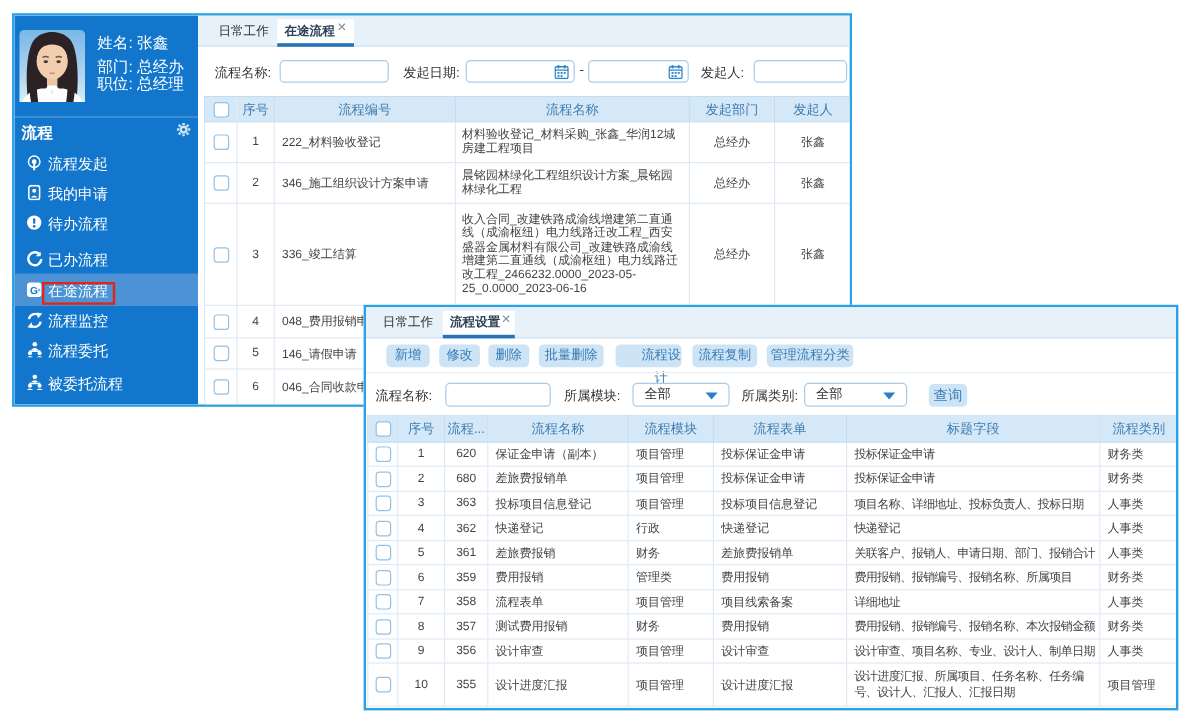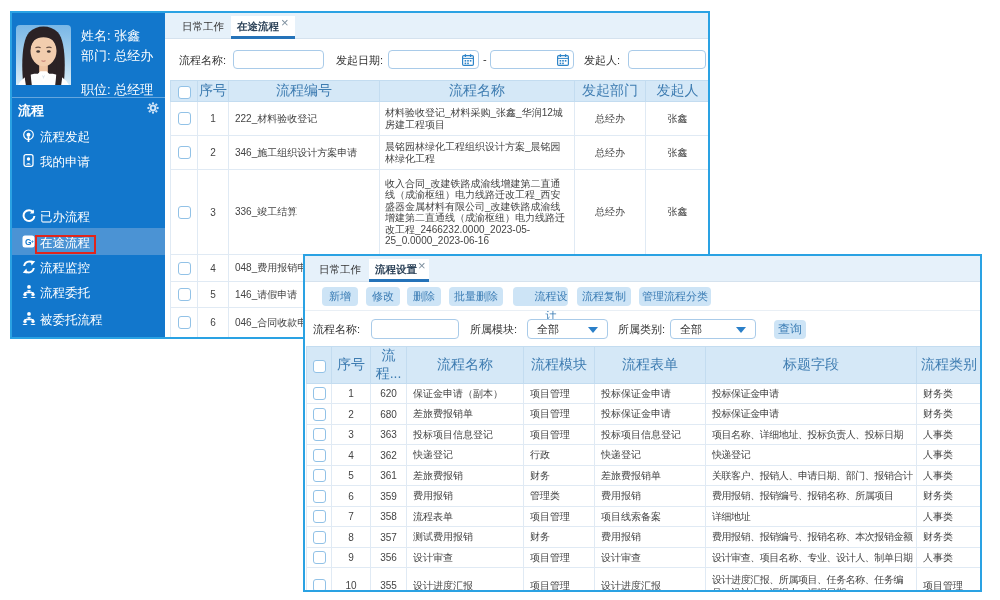--- a/index.html
+++ b/index.html
@@ -35,21 +35,21 @@
 
 
 .btn { position:absolute; height:19px; line-height:19px; background:#cde4f6; color:#3a7cb4; font-size:11px; text-align:center; border-radius:4px; }
 
 
 .dd { position:absolute; height:20px; background:#fff; border:1px solid #a9cbe9; border-radius:4px; font-size:11px; color:#333; line-height:18px; padding-left:9px; }
 .dd .car { position:absolute; right:9px; top:7px; width:0; height:0; border-left:5px solid transparent; border-right:5px solid transparent; border-top:6px solid #2a7fc8; }
 
 
 table { border-collapse:collapse; table-layout:fixed; }
-th { background:#d5e8f7; color:#3e7cb1; font-weight:normal; font-size:14px; border:1px solid #c3dcf0; overflow:hidden; }
+th { background:#d5e8f7; color:#3e7cb1; font-weight:normal; font-size:11px; border:1px solid #c3dcf0; overflow:hidden; }
 td { font-size:10px; color:#444; border:1px solid #e0eaf4; background:#fff; overflow:hidden; word-break:break-all; }
 td.c, th.c { text-align:center; }
 td.l { text-align:left; padding-left:6px; white-space:nowrap; }
 
 .cb { display:inline-block; width:13px; height:13px; border:1px solid #92c2e7; border-radius:3px; background:#fff; vertical-align:middle; }
 .nm { line-height:11.5px; padding:5px 4px 5px 5px; font-size:10px; word-break:normal; overflow-wrap:break-word; text-align:left; }
 td.wrap { white-space:normal; line-height:13px; }
 .tt { letter-spacing:-0.45px; padding-left:5px; }
 </style>
 </head>
@@ -81,21 +81,21 @@
         <ellipse cx="23.2" cy="25.5" rx="1.5" ry="1" fill="#473a35"></ellipse>
         <ellipse cx="31.8" cy="25.5" rx="1.5" ry="1" fill="#473a35"></ellipse>
         <path d="M21 22.6 q2.2 -1.2 4.2 0" stroke="#6a5348" stroke-width="0.9" fill="none"></path>
         <path d="M29.8 22.6 q2.2 -1.2 4.2 0" stroke="#6a5348" stroke-width="0.9" fill="none"></path>
         <path d="M25.9 32.8 q1.6 1.3 3.2 0" stroke="#cf8d80" stroke-width="1" fill="none"></path>
         </g>
       </svg>
     </div>
     <div class="ln" style="top:14px;">姓名: 张鑫</div>
     <div class="ln" style="top:34px;">部门: 总经办</div>
-    <div class="ln" style="top:68px;">职位: 总经理</div>
+    <div class="ln" style="top:48px;">职位: 总经理</div>
     <div id="mhead">
       <b>流程</b>
       <svg style="position:absolute;left:135px;top:4px;" width="12" height="12" viewBox="0 0 12 12">
         <g fill="#cfe4f7">
           <circle cx="6" cy="6" r="3.4"></circle>
           <g stroke="#cfe4f7" stroke-width="2.1">
             <line x1="6" y1="0.4" x2="6" y2="2.2"></line>
               <line x1="6" y1="9.8" x2="6" y2="11.6"></line>
             <line x1="0.4" y1="6" x2="2.2" y2="6"></line>
               <line x1="9.8" y1="6" x2="11.6" y2="6"></line>
@@ -117,20 +117,28 @@
       </svg>
       <span class="t">流程发起</span>
     </div>
     <div class="mi" style="top:135px;">
       <svg width="13" height="13" viewBox="0 0 13 13">
         <rect x="2" y="0.7" width="9" height="11.6" rx="2" fill="none" stroke="#fff" stroke-width="1.3"></rect>
         <circle cx="6.5" cy="5" r="1.7" fill="#fff"></circle>
         <path d="M3.8 10.5 Q6.5 7.5 9.2 10.5 Z" fill="#fff"></path>
       </svg>
       <span class="t">我的申请</span>
+    </div>
+    <div class="mi" style="top:160px;">
+      <svg width="13" height="13" viewBox="0 0 13 13">
+        <circle cx="6.5" cy="6.5" r="6" fill="#fff"></circle>
+        <rect x="5.6" y="2.8" width="1.8" height="4.8" rx="0.9" fill="#1277cc"></rect>
+        <circle cx="6.5" cy="9.6" r="1.1" fill="#1277cc"></circle>
+      </svg>
+      <span class="t">待办流程</span>
     </div>
     <div class="mi" style="top:190px;">
       <svg width="14" height="14" viewBox="0 0 14 14">
         <path d="M11.5 3.6 A5.4 5.4 0 1 0 12.4 7" fill="none" stroke="#fff" stroke-width="2"></path>
         <path d="M11.8 0.6 L11.8 4.6 L7.8 4.6 Z" fill="#fff"></path>
       </svg>
       <span class="t">已办流程</span>
     </div>
     <div class="mi sel" style="top:215px;height:27px;">
       <svg width="13" height="13" viewBox="0 0 13 13" style="top:7px;">

